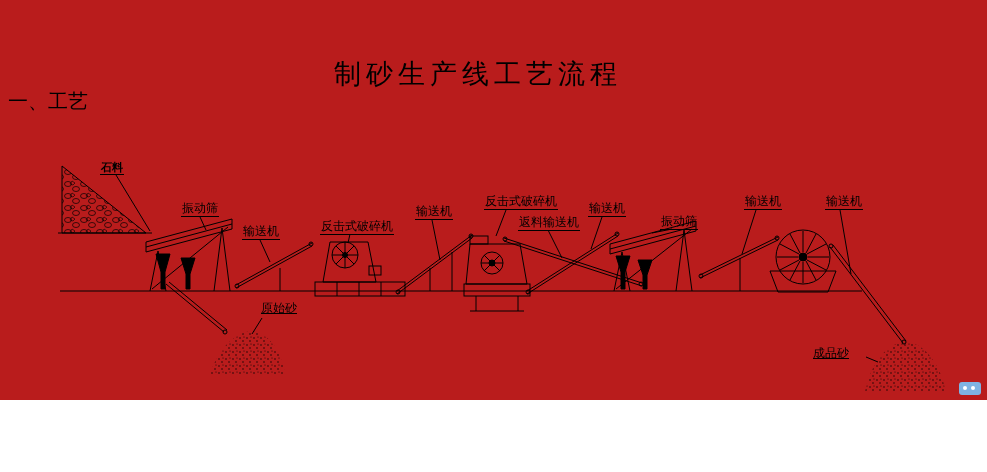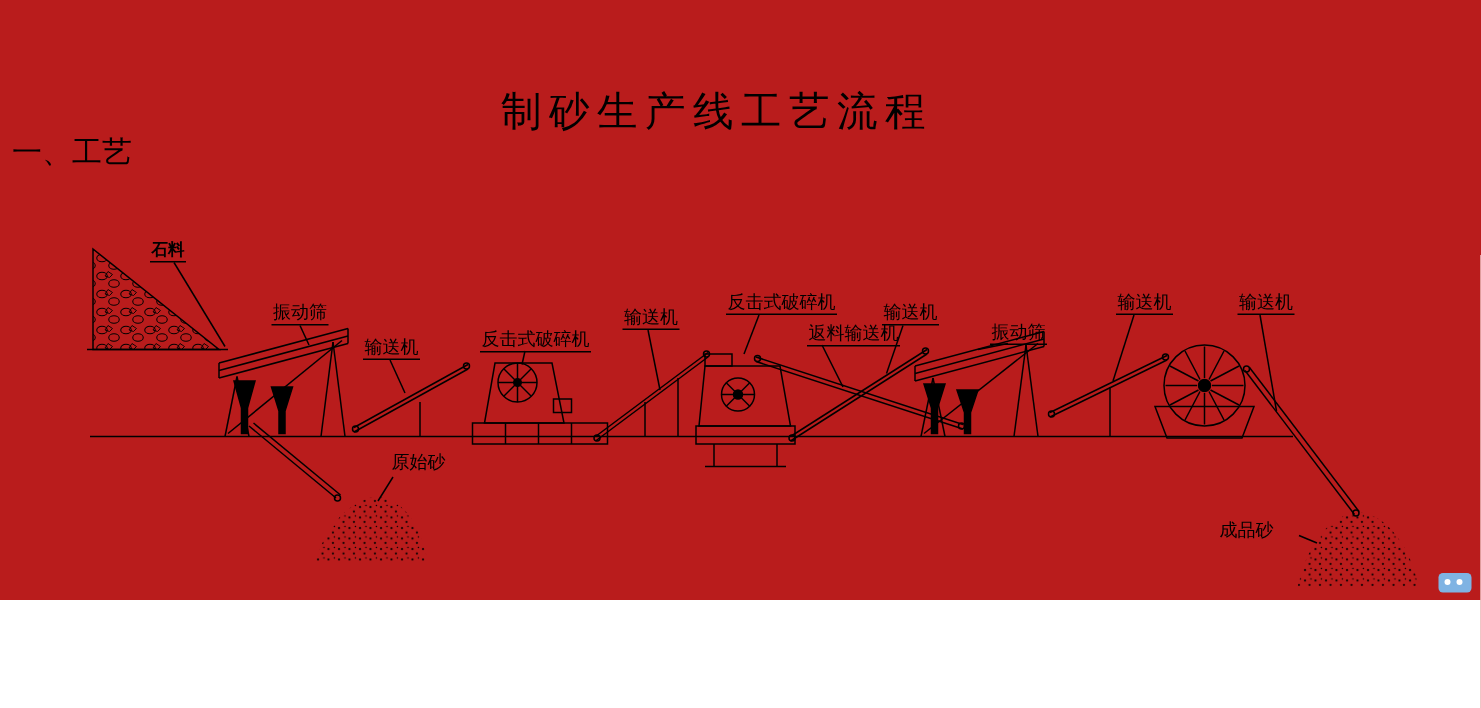--- a/index.html
+++ b/index.html
@@ -13,21 +13,21 @@
   }
   .section {
     position:absolute; top:88px; left:8px;
     font-family:Liberation Sans, sans-serif;
     font-size:20px; white-space:nowrap;
   }
   .lbl {
     position:absolute; font-size:12px; line-height:1.1;
     border-bottom:1px solid #000; padding:0 1px 1px 1px; white-space:nowrap;text-align:right;
   }
-  .lbl.plain { border-bottom:none; }
+  .lbl.plain { border-bottom:none;text-decoration:underline; }
   .lbl.small-bold { font-size:11px; font-weight:bold; }
   .watermark {
     position:absolute; right:6px; bottom:5px; width:22px; height:13px;
     background:#7fb3e3; border-radius:3px;
   }
   .watermark i {
     position:absolute; left:4px; top:4px; width:4px; height:4px;
     background:#fff; border-radius:50%; display:block;
   }
   .watermark i + i { left:12px; }
@@ -215,21 +215,21 @@
 
   <div class="title">制砂生产线工艺流程</div>
   <div class="section">一、工艺</div>
 
   <div class="lbl small-bold" style="left:100px; top:161px;">石料</div>
   <div class="lbl" style="left:181px; top:202px;">振动筛</div>
   <div class="lbl" style="left:242px; top:225px;">输送机</div>
   <div class="lbl" style="left:320px; top:220px;">反击式破碎机</div>
   <div class="lbl" style="left:415px; top:205px;">输送机</div>
   <div class="lbl" style="left:484px; top:195px;">反击式破碎机</div>
-  <div class="lbl" style="left:538px; top:216px;">返料输送机</div>
+  <div class="lbl" style="left:518px; top:216px;">返料输送机</div>
   <div class="lbl" style="left:588px; top:202px;">输送机</div>
   <div class="lbl" style="left:660px; top:215px;">振动筛</div>
   <div class="lbl" style="left:744px; top:195px;">输送机</div>
   <div class="lbl" style="left:825px; top:195px;">输送机</div>
   <div class="lbl plain" style="left:260px; top:302px;">原始砂</div>
   <div class="lbl plain" style="left:812px; top:347px;">成品砂</div>
 
   <div class="watermark">
       <i></i>
       <i></i>

